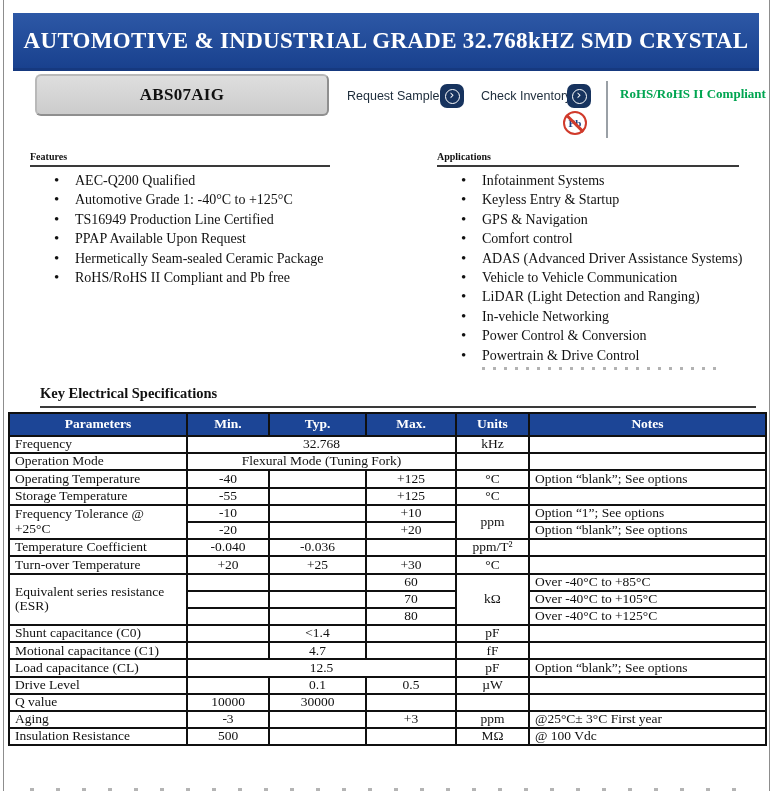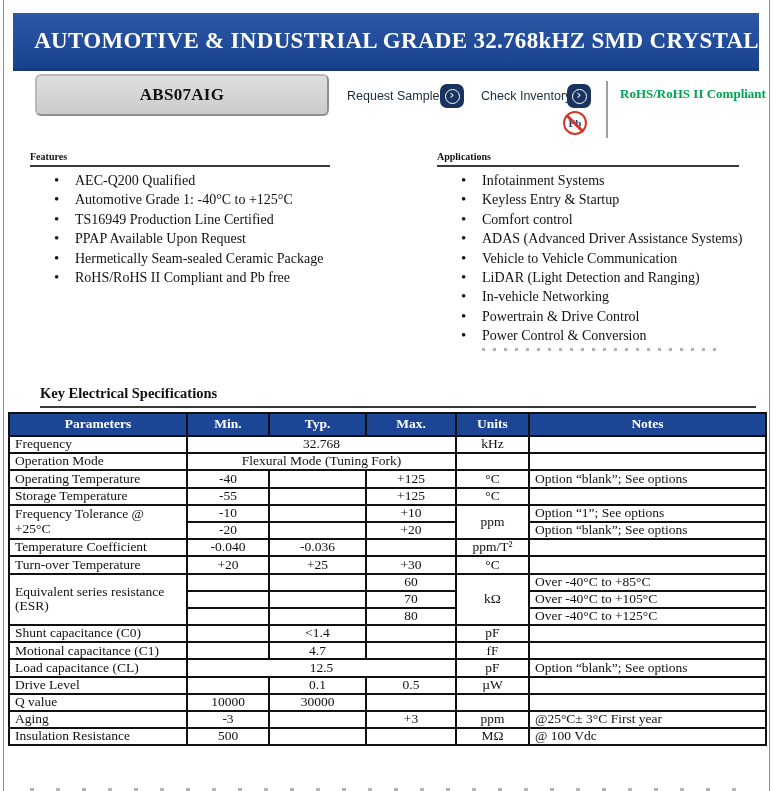--- a/index.html
+++ b/index.html
@@ -5,21 +5,21 @@
   * { box-sizing: border-box; margin: 0; padding: 0; }
   html,body { width:773px; height:791px; background:#fff; }
   body { position:relative; overflow:hidden; font-family:"Liberation Serif", serif; color:#111; }
 
   .edge { position:absolute; top:0; bottom:0; width:1px; background:#8d8d8d; }
   .edge.l { left:3px; } .edge.r { left:769px; }
 
   
   .banner { position:absolute; left:13px; top:13px; width:746px; height:58px;
     background:linear-gradient(180deg, var(--banner-blue-top,#2d58a6) 0%, var(--banner-blue-bottom,#19418e) 100%);
-    display:flex; align-items:center; justify-content:flex-end;
+    display:flex; align-items:center; justify-content:center;
     border-bottom:3px solid #16397f; }
   .banner h1 { color:#fff; font-size:23px; font-weight:bold; letter-spacing:.3px; white-space:nowrap; }
 
   
   .part-box { position:absolute; left:35px; top:74px; width:294px; height:42px;
     background:linear-gradient(180deg,#dedede,#cccccc);
     border:2px solid #b9b9b9; border-right-color:#8f8f8f; border-bottom-color:#8f8f8f;
     border-radius:6px; display:flex; align-items:center; justify-content:center; }
   .part-box span { font-size:17px; font-weight:bold; letter-spacing:.3px; }
 
@@ -115,27 +115,28 @@
       <li>Hermetically Seam-sealed Ceramic Package</li>
       <li>RoHS/RoHS II Compliant and Pb free</li>
     </ul>
 </div>
 
 <div class="col-block col-app">
   <h2>Applications</h2>
   <ul>
       <li>Infotainment Systems</li>
       <li>Keyless Entry &amp; Startup</li>
+      <li>GPS &amp; Navigation</li>
       <li>Comfort control</li>
       <li>ADAS (Advanced Driver Assistance Systems)</li>
       <li>Vehicle to Vehicle Communication</li>
       <li>LiDAR (Light Detection and Ranging)</li>
       <li>In-vehicle Networking</li>
+      <li>Power Control &amp; Conversion</li>
       <li>Powertrain &amp; Drive Control</li>
-      <li>Power Control &amp; Conversion</li>
     </ul>
   <div class="clipped-frag"></div>
 </div>
 
 <div class="specs-head">
   <h2>Key Electrical Specifications</h2>
 </div>
 
 <table class="specs">
   <colgroup>

